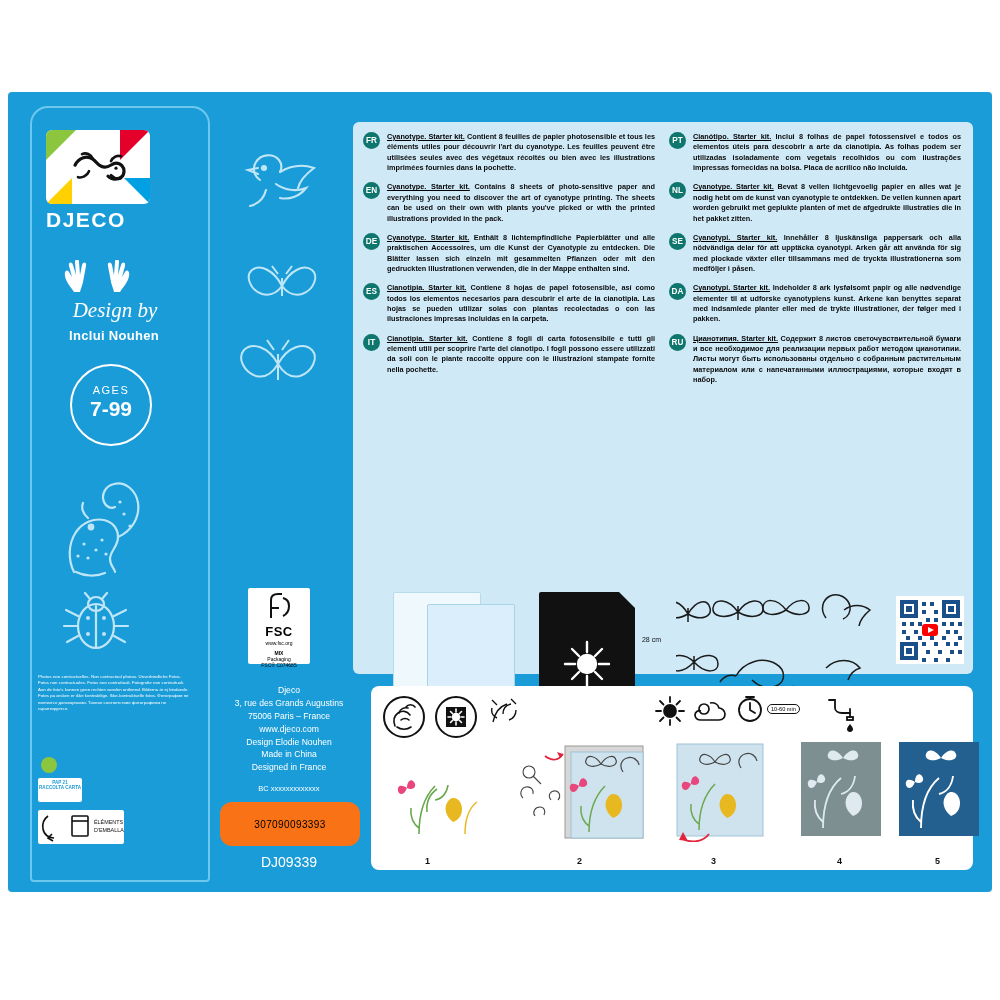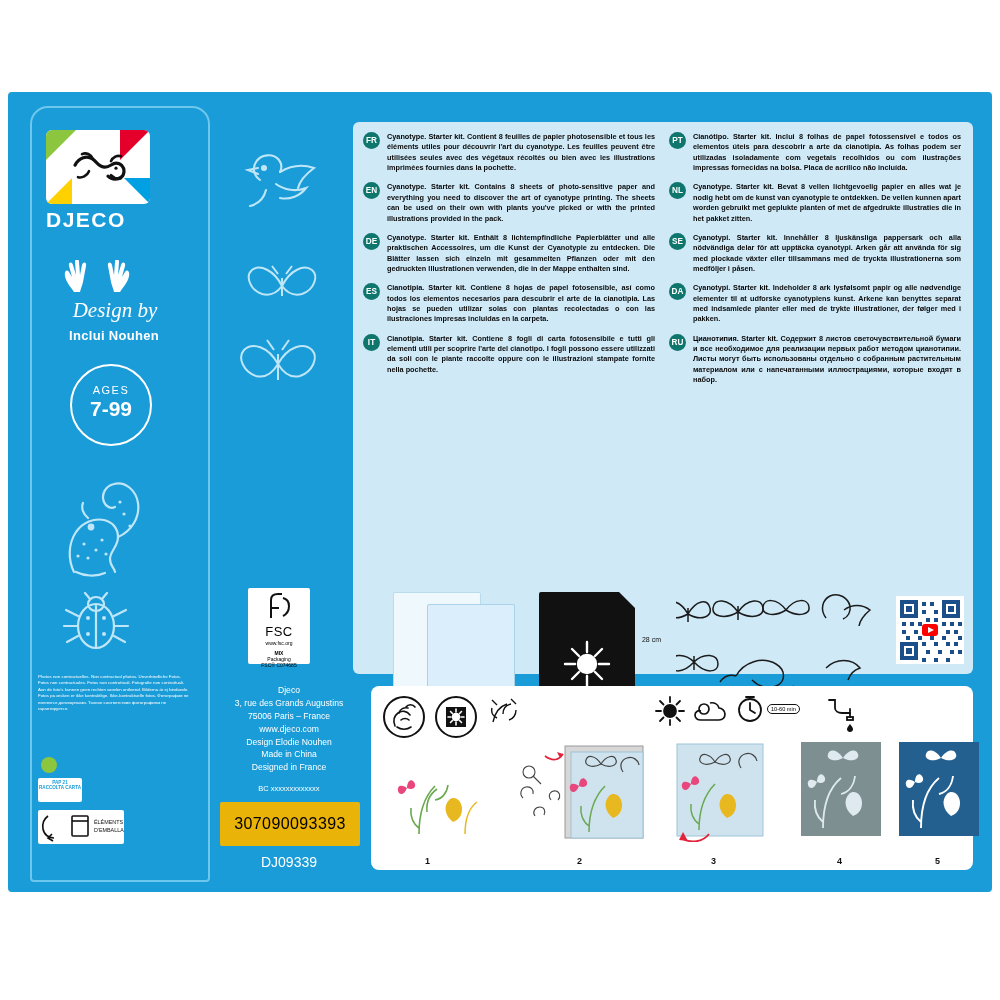--- a/index.html
+++ b/index.html
@@ -77,33 +77,33 @@
   .pap .txt{font-size:4.6px;color:#1a9cd8;text-align:center;line-height:1.1;padding-top:2px;font-weight:bold;}
   .greenleaf{position:absolute;left:30px;top:664px;}
   .recyc{position:absolute;left:30px;top:718px;width:86px;height:34px;background:#ffffff;border-radius:2px;}
 
   
   .fsc{
     position:absolute;left:240px;top:496px;width:62px;height:76px;
     background:#ffffff;border-radius:2px;color:#000;
     font-size:5px;line-height:1.25;text-align:center;padding-top:2px;box-sizing:border-box;
   }
-  .fsc .big{font-size:13px;font-weight:normal;letter-spacing:.5px;margin-top:20px;}
+  .fsc .big{font-size:13px;font-weight:bold;letter-spacing:.5px;margin-top:20px;}
 
   
   .addr{
     position:absolute;left:196px;top:592px;width:170px;text-align:center;color:#ffffff;
     font-size:8.6px;line-height:1.5;
   }
   .bc{
     position:absolute;left:196px;top:692px;width:170px;text-align:center;color:#ffffff;font-size:7.5px;
   }
   .barcode-box{
-    position:absolute;left:212px;top:710px;width:140px;height:44px;background:#eab308;border-radius:2px;
-    color:#000;font-size:16px;display:flex;align-items:center;justify-content:center;letter-spacing:.4px;
+    position:absolute;left:212px;top:710px;width:140px;height:44px;background:#f97316;border-radius:12px;
+    color:#000;font-size:10px;display:flex;align-items:center;justify-content:center;letter-spacing:.4px;
   }
   .ref{
     position:absolute;left:196px;top:762px;width:170px;text-align:center;color:#ffffff;font-size:14px;
   }
 
   
   .rightpanel{
     position:absolute;left:345px;top:30px;width:620px;height:552px;
     background:#cfe9f7;border-radius:6px;
   }
@@ -116,21 +116,21 @@
   .blk{position:relative;margin-bottom:9px;padding-left:24px;}
   .lang{
     position:absolute;left:0;top:0;width:17px;height:17px;border-radius:50%;
     background:#0f766e;color:#ffffff;font-size:8.2px;font-weight:bold;
     display:flex;align-items:center;justify-content:center;
   }
   .blk p{
     margin:0;font-size:7.3px;line-height:1.42;color:#0b0b0b;font-weight:bold;
     text-align:justify;
   }
-  .blk p .head{color:#000;}
+  .blk p .head{color:#000;text-decoration:underline;}
 
   
   .sheets{position:absolute;left:385px;top:500px;}
   .sheet-a{
     position:absolute;left:0;top:0;width:86px;height:118px;background:#eef8fd;
     border:1px solid #b9dced;border-radius:2px;
   }
   .sheet-b{
     position:absolute;left:34px;top:12px;width:86px;height:118px;background:#dbeefb;
     border:1px solid #a9d3e9;border-radius:2px;

